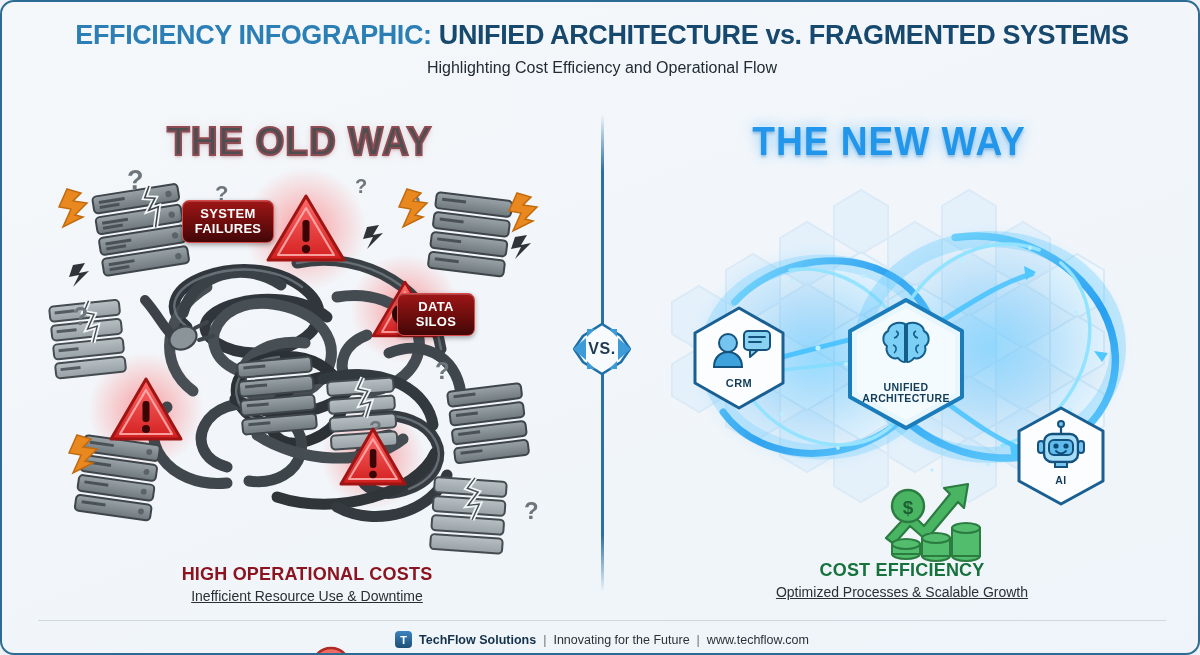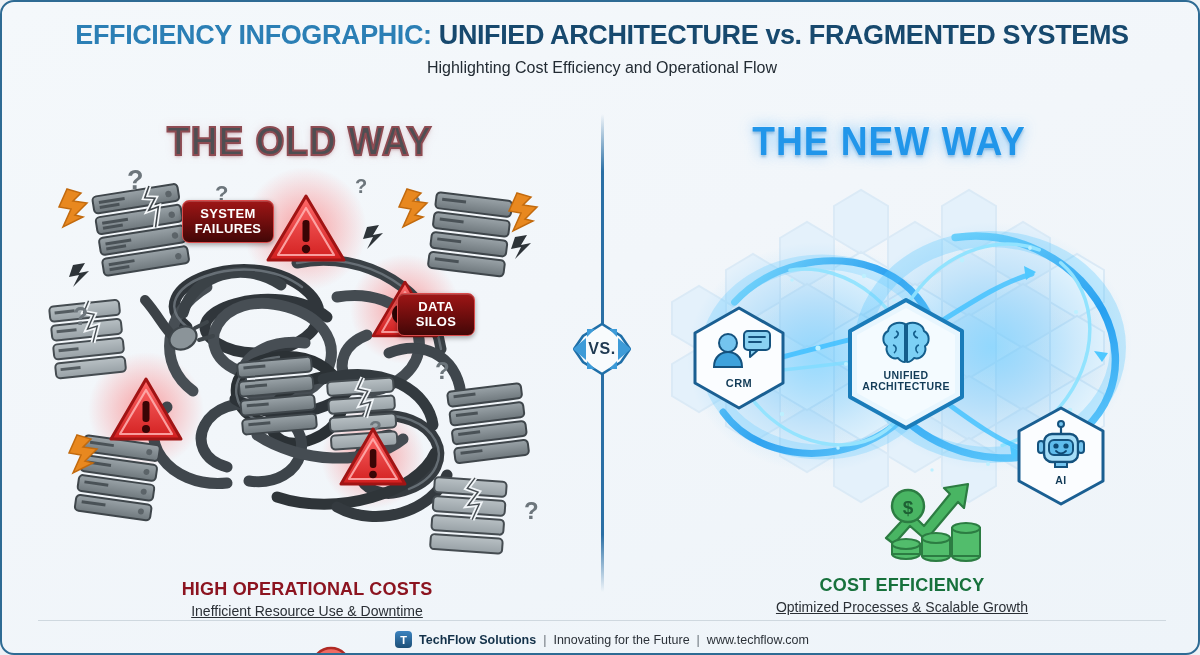--- a/index.html
+++ b/index.html
@@ -72,21 +72,21 @@
   #badge-maint    { left:140px; top:215px; font-size:13px; width:118px; }
 
   .warn-tri { position:absolute; }
   #tri-system { left:227px; top:25px;  width:84px; height:74px; }
   #tri-data   { left:333px; top:112px; width:70px; height:62px; }
   #tri-maint  { left:70px;  top:208px; width:78px; height:70px; }
   #tri-plain  { left:300px; top:258px; width:72px; height:64px; }
 
   #cost-arrow { position:absolute; left:252px; top:478px; width:110px; height:82px; }
 
-  .caption { position:absolute; width:540px; text-align:center;margin-top:15px; }
+  .caption { position:absolute; width:540px; text-align:center; }
   #old-cap { left:35px; top:562px; }
   #new-cap { left:630px; top:558px; }
   .cap-title { font-size:18px; font-weight:bold; letter-spacing:.2px; }
   .cap-sub   { font-size:14px; color:#2a2f35; margin-top:3px;text-decoration:underline; }
   #old-cap .cap-title { color:#8c1420; }
   #new-cap .cap-title { color:#17713c; }
 
   
   #right-panel { position:absolute; left:630px; top:150px; width:545px; height:420px; }
   #right-art { position:absolute; inset:0; }
@@ -96,21 +96,21 @@
   #node-core      { left:212px; top:145px; width:124px; height:134px; }
   #node-analytics { left:378px; top:43px;  width:100px; height:108px; }
   #node-ai        { left:382px; top:253px; width:94px; height:102px; }
   .node-label {
     position:absolute; left:0; width:100%; text-align:center;
     font-weight:bold; color:#123b57; letter-spacing:.4px; line-height:1.1;
   }
   #node-crm .node-label       { bottom:22px; font-size:11px; }
   #node-analytics .node-label { bottom:20px; font-size:10.5px; }
   #node-ai .node-label        { bottom:20px; font-size:10.5px; }
-  #node-core .node-label      { bottom:38px; font-size:10.5px; }
+  #node-core .node-label      { bottom:26px; font-size:10.5px; }
 
   #growth-icon { position:absolute; left:252px; top:330px; width:110px; height:84px; }
 
   
   #footer-rule { position:absolute; left:36px; top:618px; width:1128px; height:1px; background:#cfd8df; }
   #footer { position:absolute; left:0; top:629px; width:1200px; display:flex;
             align-items:center; justify-content:center; gap:7px; font-size:12.5px; color:#2b3138; }
   #footer .brand { font-weight:bold; color:#14324a; }
   #footer .sep { color:#6b737b; }
   #logo-icon { width:17px; height:17px; border-radius:4px;

